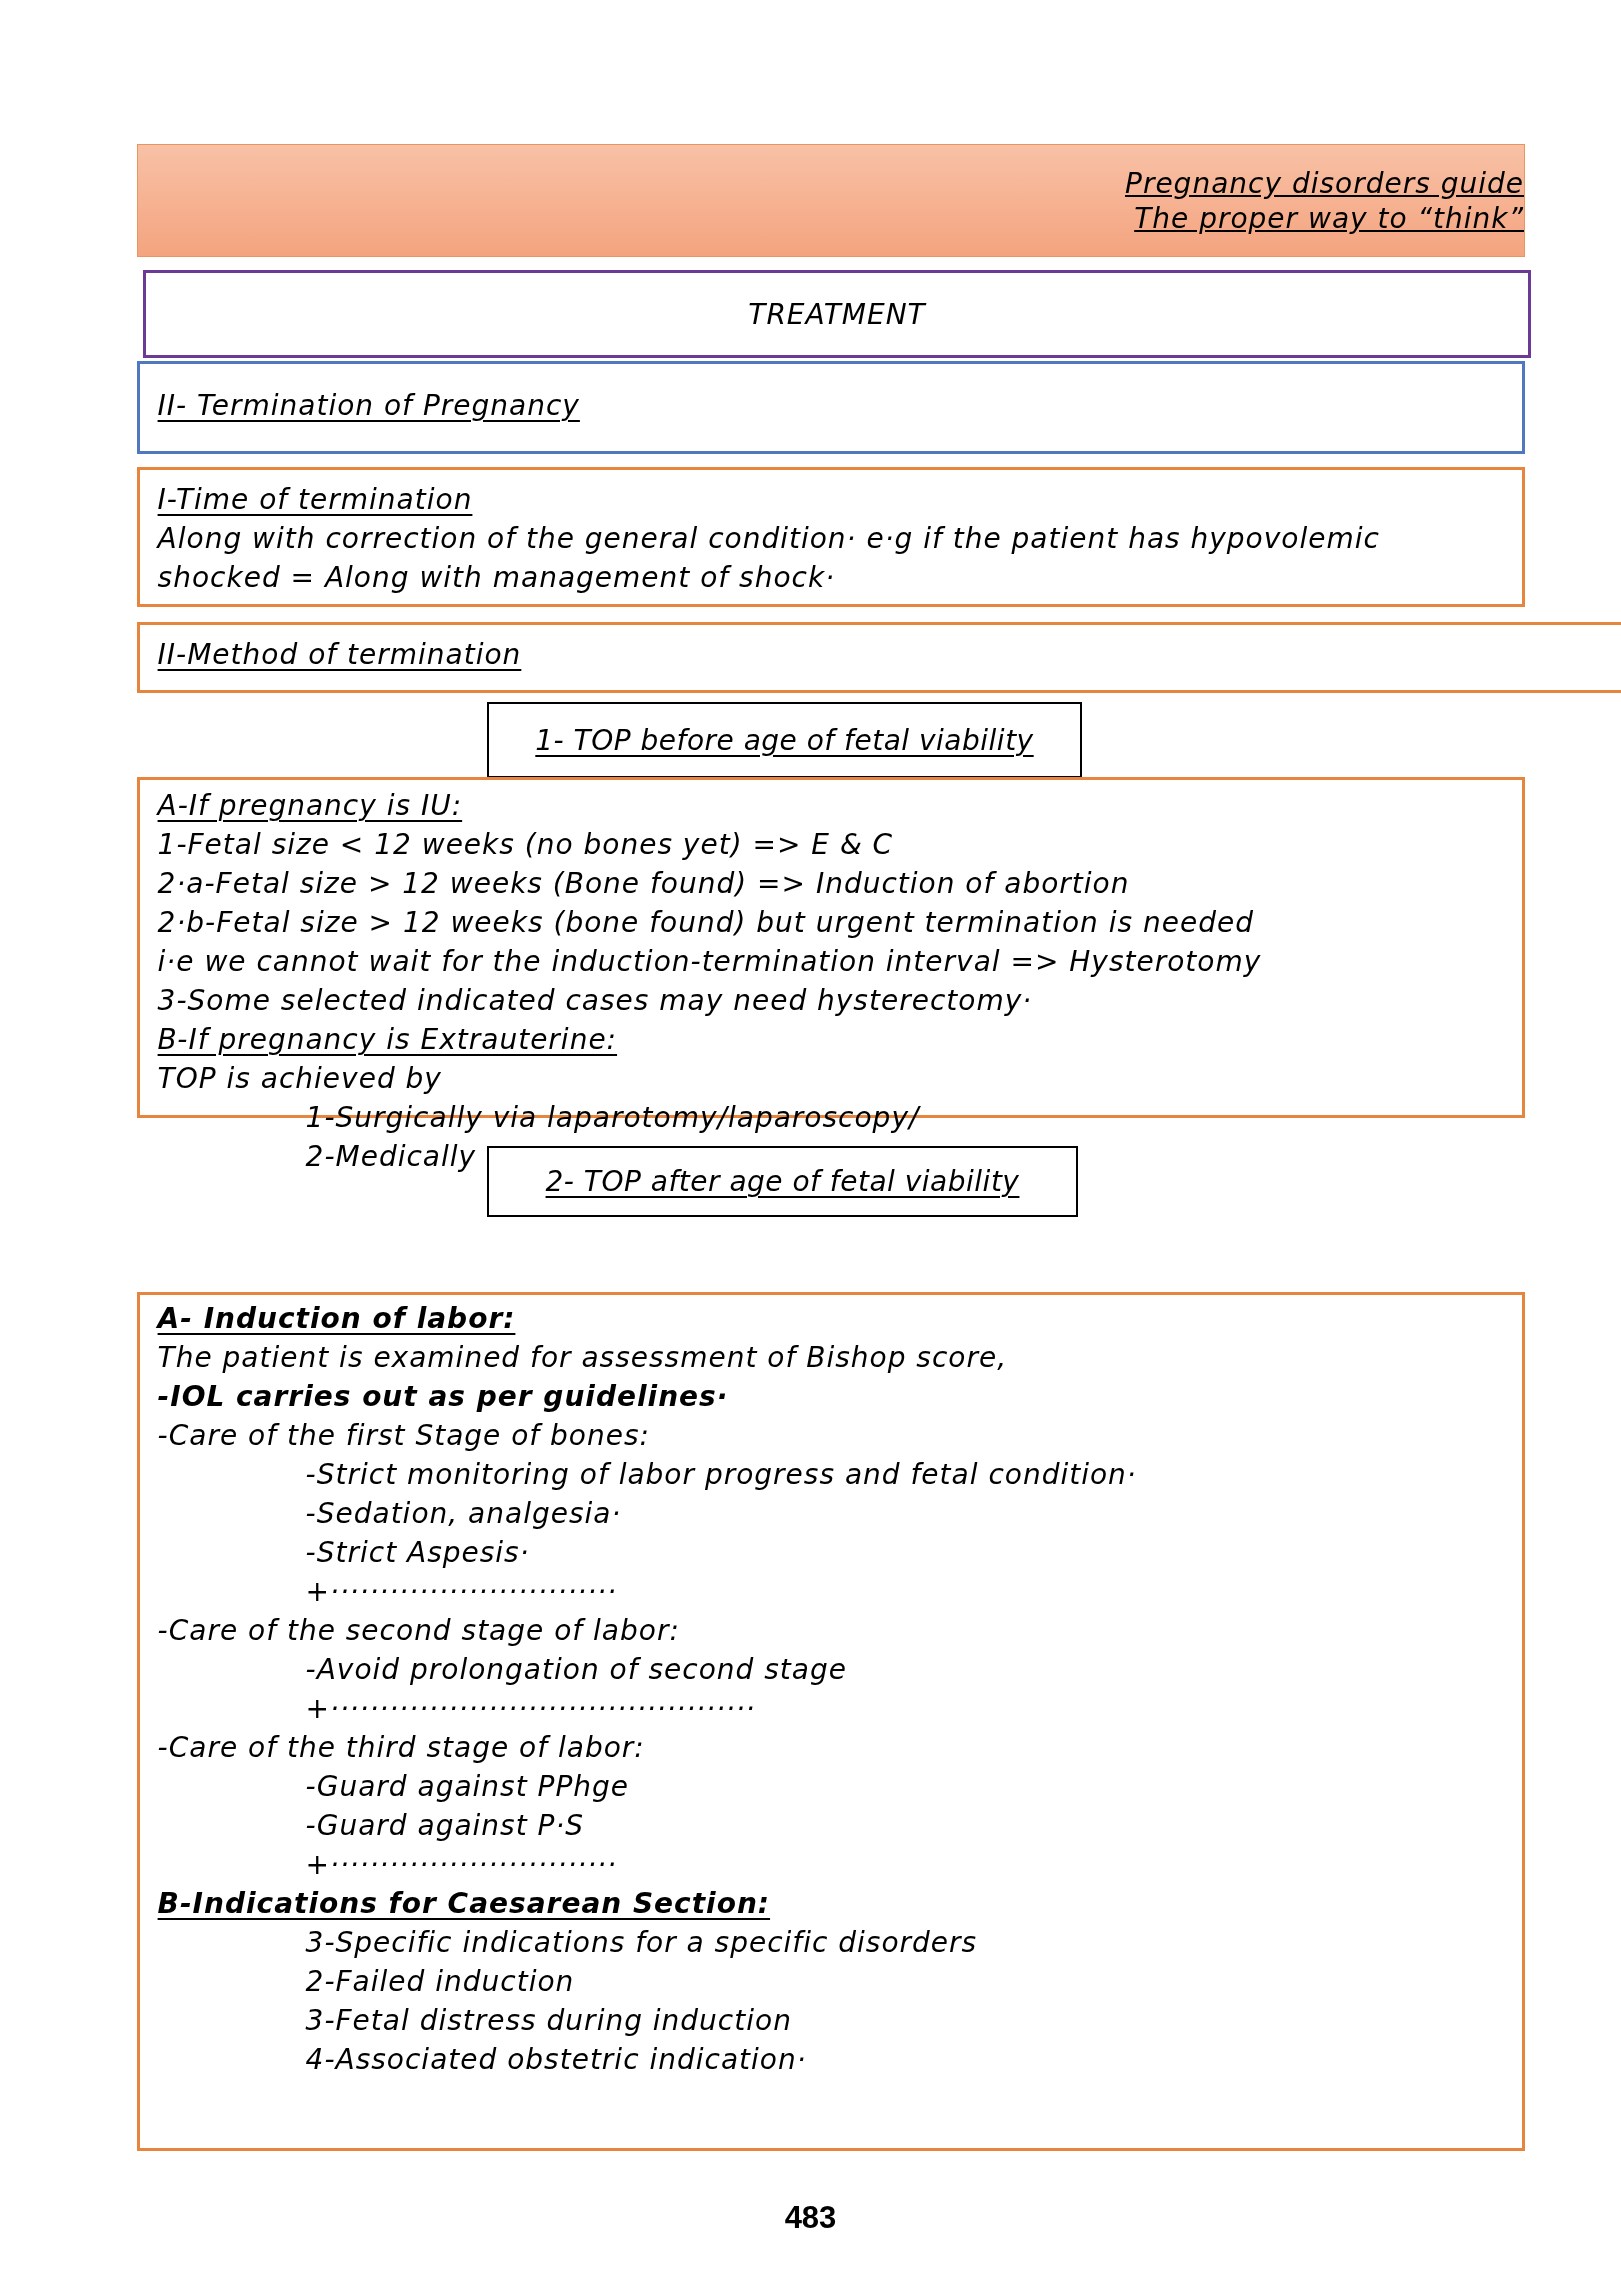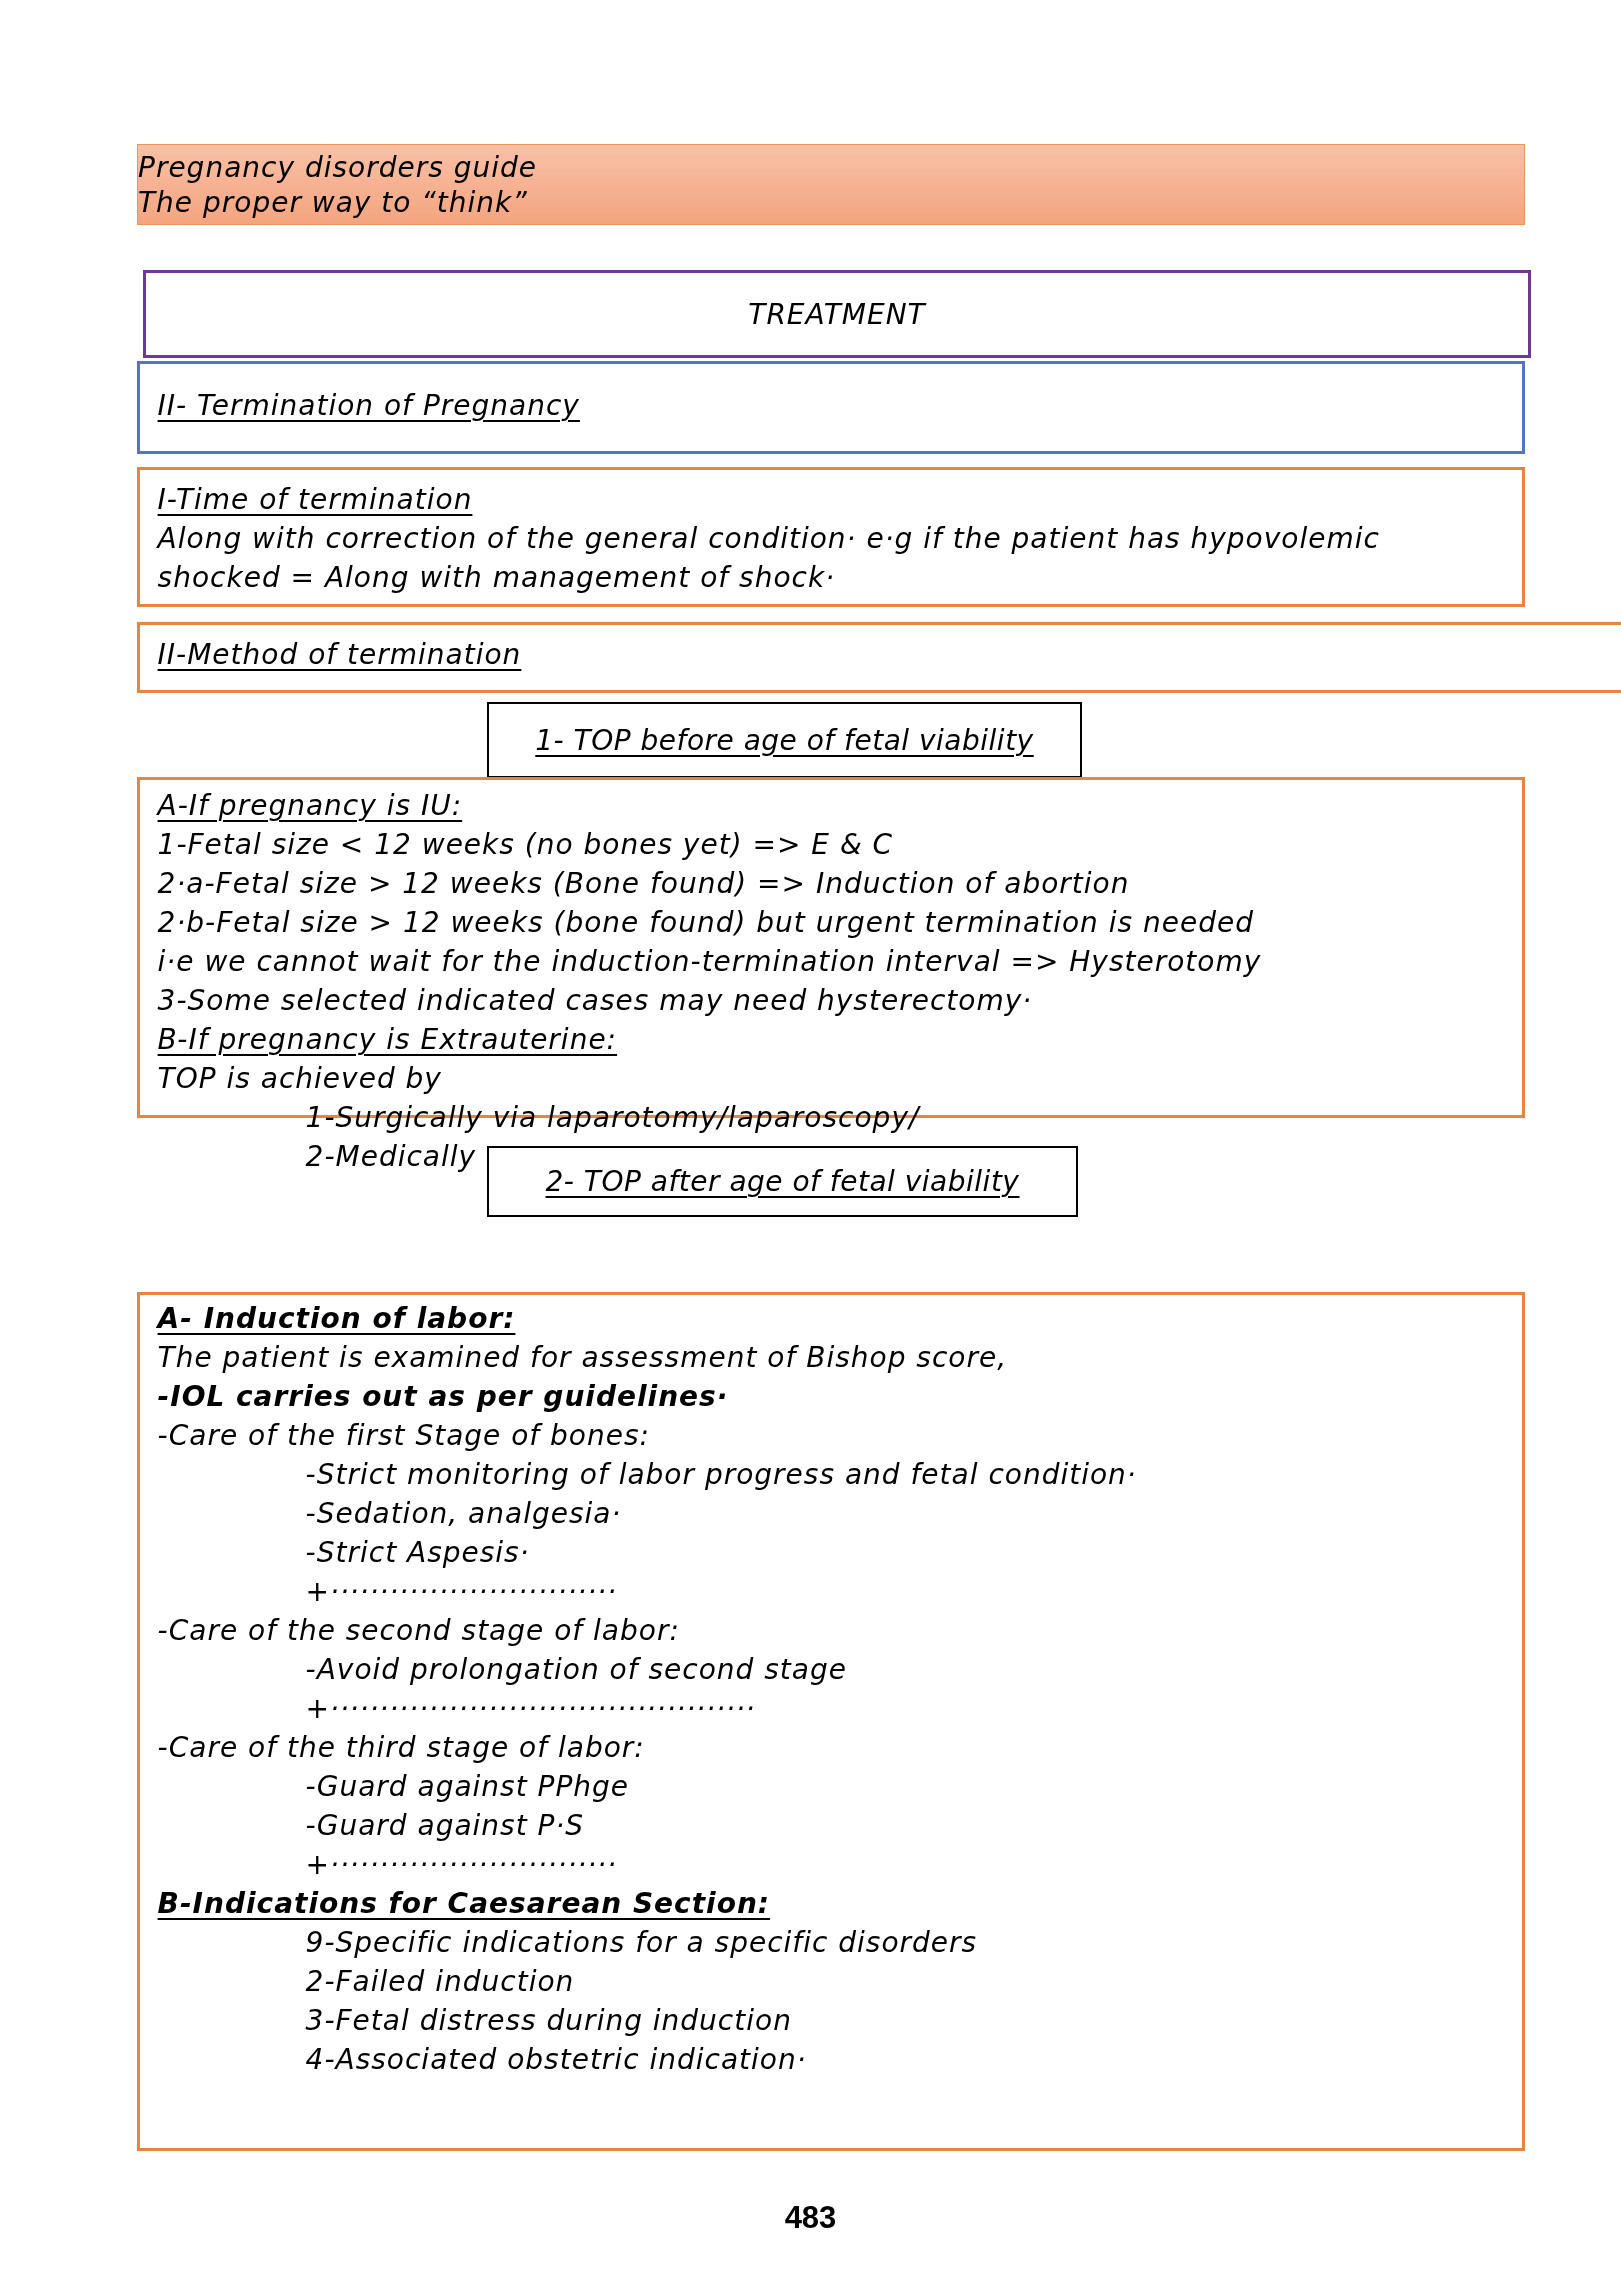--- a/index.html
+++ b/index.html
@@ -5,23 +5,23 @@
   html, body { margin: 0; padding: 0; background: #ffffff; }
   body { width: 1621px; height: 2293px; position: relative; overflow: hidden;
          font-family: "DejaVu Sans", sans-serif; color: #000; }
   .box { position: absolute; box-sizing: border-box; background: #fff; }
   .t { font-style: italic; font-size: 28px; letter-spacing: 1px; white-space: pre;
        line-height: 39px; font-family: "DejaVu Sans", sans-serif; }
   .u { text-decoration: underline; text-decoration-thickness: 2px; text-underline-offset: 4.9px; }
   .b { font-weight: bold; }
   .ind { padding-left: 148px; }
 
-  #hdr { left: 137px; top: 144px; width: 1388px; height: 81px;
+  #hdr { left: 137px; top: 144px; width: 1388px; height: 113px;
          background: linear-gradient(#f8c1a6, #f4a47f); border: 1px solid #e8955f;
-         display: flex; flex-direction: column; align-items: flex-start; justify-content: center; }
+         display: flex; flex-direction: column; align-items: flex-end; justify-content: center; text-decoration: underline; }
   #hdr .t { line-height: 35px; }
 
   #treat { left: 143px; top: 270px; width: 1388px; height: 88px; border: 3.9px solid #6b3a97;
            display: flex; align-items: center; justify-content: center; }
   #term { left: 137px; top: 361px; width: 1388px; height: 93px; border: 3.9px solid #4f78be;
           padding: 21.6px 0 0 17.6px; }
   #time { left: 137px; top: 467px; width: 1388px; height: 140px; border: 3.9px solid #e5853e;
           padding: 9.8px 0 0 17.6px; }
   #method { left: 137px; top: 622px; width: 1520px; height: 71px; border: 3.9px solid #e5853e;
             padding: 9.8px 0 0 17.6px; }
@@ -101,20 +101,20 @@
   <div class="t">-Care of the second stage of labor:</div>
   <div class="t ind">-Avoid prolongation of second stage</div>
   <div class="t ind">+···········································</div>
 
   <div class="t">-Care of the third stage of labor:</div>
   <div class="t ind">-Guard against PPhge</div>
   <div class="t ind">-Guard against P·S</div>
   <div class="t ind">+·····························</div>
 
   <div class="t u b">B-Indications for Caesarean Section:</div>
-  <div class="t ind">9-Specific indications for a specific disorders</div>
+  <div class="t ind">3-Specific indications for a specific disorders</div>
   <div class="t ind">2-Failed induction</div>
   <div class="t ind">3-Fetal distress during induction</div>
   <div class="t ind">4-Associated obstetric indication·</div>
 </div>
 
 <div id="pagenum">483</div>
 
 
 </body></html>

